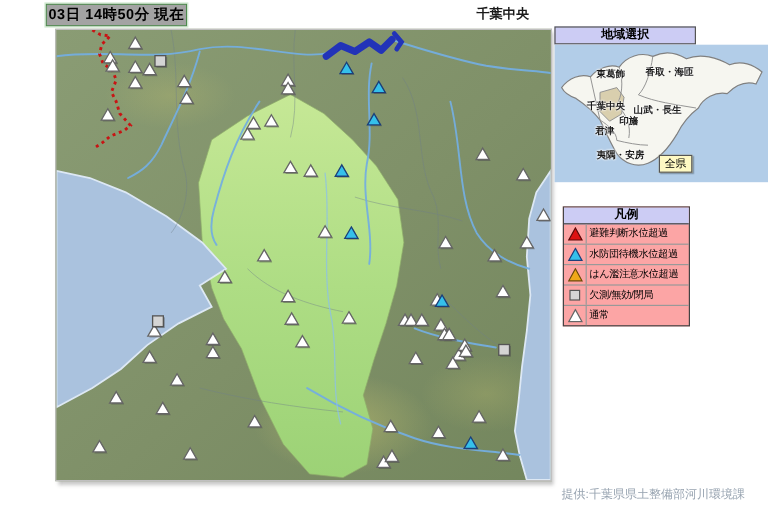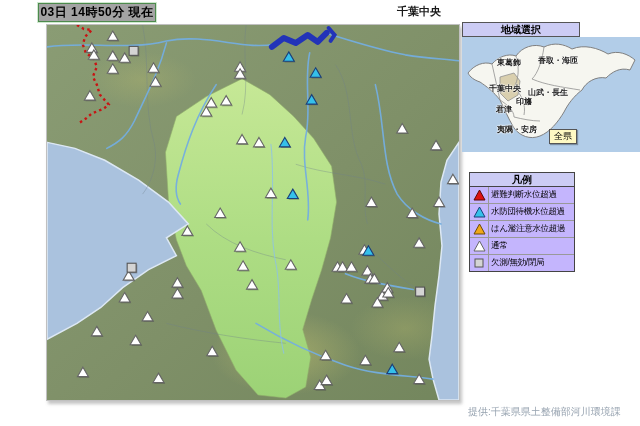--- a/index.html
+++ b/index.html
@@ -41,21 +41,21 @@
     text-shadow:0 0 2px #fff,0 0 2px #fff,0 0 1px #fff;
   }
   .all-pref-btn{
     position:absolute;left:87px;top:92px;width:26px;height:13px;
     background:#fef9c3;border:1px solid #555;box-shadow:1px 1px 1px rgba(0,0,0,.3);
     font-size:9px;font-weight:normal;color:#000;text-align:center;line-height:13px;cursor:pointer;
   }
   
   .legend-panel{
     position:absolute;left:469px;top:172px;width:106px;
-    border:1px solid #444;background:#c4b5fd;box-sizing:border-box;
+    border:1px solid #444;background:#fca5a5;box-sizing:border-box;
   }
   .legend-header{
     background:#ccccf4;border-bottom:1px solid #444;height:13px;
     font-size:10px;font-weight:bold;text-align:center;line-height:13px;color:#000;
   }
   .legend-row{display:flex;align-items:center;height:16px;border-bottom:1px solid #999;}
   .legend-row:last-child{border-bottom:none;}
   .legend-icon{width:18px;flex:0 0 18px;text-align:center;border-right:1px solid #999;
     height:16px;display:flex;align-items:center;justify-content:center;}
   .legend-label{font-size:8.5px;color:#000;padding-left:2px;white-space:nowrap;letter-spacing:-0.3px;}
@@ -461,29 +461,29 @@
         <span class="legend-icon">
           <svg width="13" height="12">
             <polygon points="6.5,1 12,11 1,11" fill="#f0a818" stroke="#6a4a08" stroke-width="1"></polygon>
           </svg>
         </span>
         <span class="legend-label">はん濫注意水位超過</span>
       </div>
       <div class="legend-row">
         <span class="legend-icon">
           <svg width="13" height="12">
+            <rect x="2" y="2" width="8" height="8" fill="#d4d4d4" stroke="#555555" stroke-width="1"></rect>
+          </svg>
+        </span>
+        <span class="legend-label">欠測/無効/閉局</span>
+      </div>
+      <div class="legend-row">
+        <span class="legend-icon">
+          <svg width="13" height="12">
             <polygon points="6.5,1 12,11 1,11" fill="#ffffff" stroke="#666666" stroke-width="1"></polygon>
           </svg>
         </span>
         <span class="legend-label">通常</span>
       </div>
-      <div class="legend-row">
-        <span class="legend-icon">
-          <svg width="13" height="12">
-            <rect x="2" y="2" width="8" height="8" fill="#d4d4d4" stroke="#555555" stroke-width="1"></rect>
-          </svg>
-        </span>
-        <span class="legend-label">欠測/無効/閉局</span>
-      </div>
     </div>
 </div>
 
 <div class="credit">提供:千葉県県土整備部河川環境課</div>
 
 </body></html>

